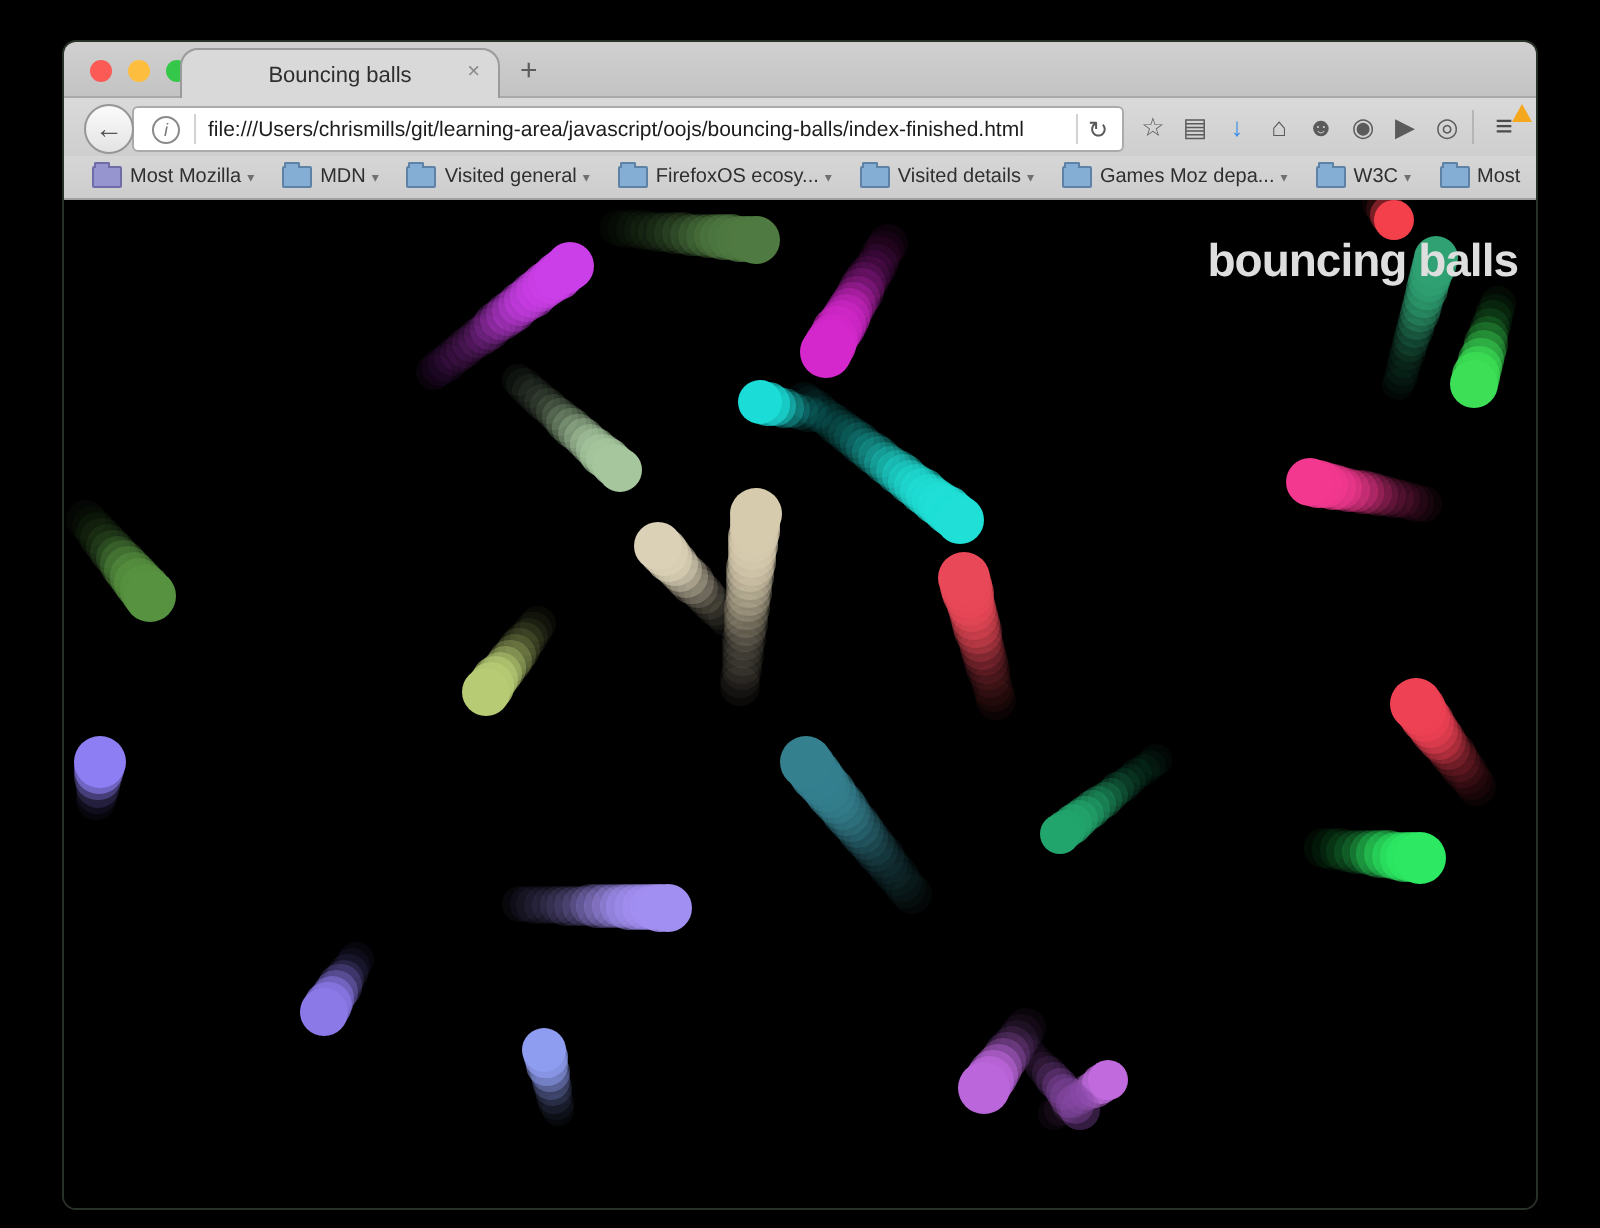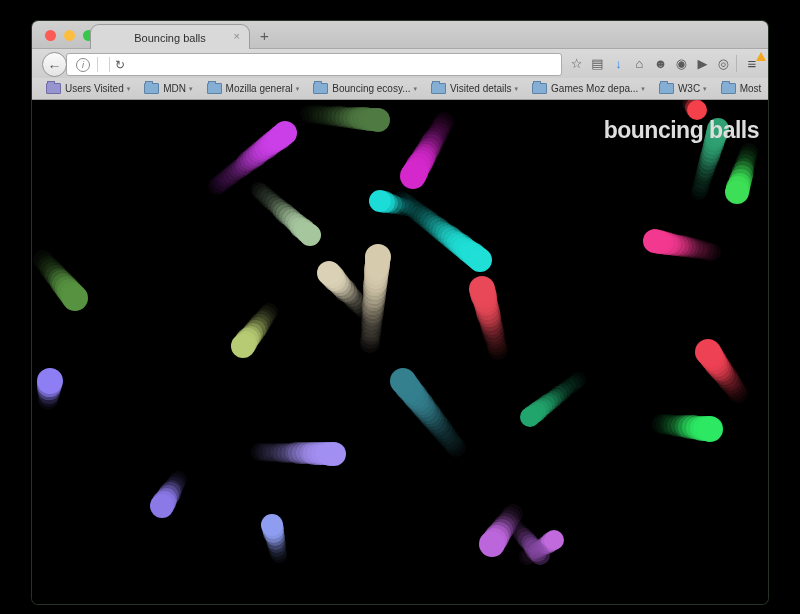--- a/index.html
+++ b/index.html
@@ -81,56 +81,57 @@
         <span class="tab-close">×</span>
       </div>
       <span class="newtab">+</span>
     </div>
 
     <div class="navbar">
       <div class="backbtn">←</div>
       <div class="urlbar">
         <span class="info-icon">i</span>
         <span class="url-sep"></span>
+        <span class="url-text">file:///Users/chrismills/git/learning-area/javascript/oojs/bouncing-balls/index-finished.html</span>
         <span class="reload-sep"></span>
         <span class="reload">↻</span>
       </div>
       <div class="toolicons" id="toolicons">
           <span class="tool" style="color: rgb(91, 91, 91);">☆</span>
           <span class="tool" style="color: rgb(91, 91, 91);">▤</span>
           <span class="tool" style="color: rgb(54, 140, 232);">↓</span>
           <span class="tool" style="color: rgb(91, 91, 91);">⌂</span>
           <span class="tool" style="color: rgb(91, 91, 91);">☻</span>
           <span class="tool" style="color: rgb(91, 91, 91);">◉</span>
           <span class="tool" style="color: rgb(91, 91, 91);">▶</span>
           <span class="tool" style="color: rgb(91, 91, 91);">◎</span>
           <span class="tool-sep"></span>
           <span class="hamburger">≡<span class="warn-badge"></span></span>
         </div>
     </div>
 
     <div class="bookmarksbar" id="bookmarksbar">
         <span class="bm">
           <span class="folder smart"></span>
-          <span class="bm-label">Users Visited</span>
+          <span class="bm-label">Most Mozilla</span>
           <span class="bm-chev">▾</span>
         </span>
         <span class="bm">
           <span class="folder"></span>
           <span class="bm-label">MDN</span>
           <span class="bm-chev">▾</span>
         </span>
         <span class="bm">
           <span class="folder"></span>
-          <span class="bm-label">Mozilla general</span>
-          <span class="bm-chev">▾</span>
-        </span>
-        <span class="bm">
-          <span class="folder"></span>
-          <span class="bm-label">Bouncing ecosy...</span>
+          <span class="bm-label">Visited general</span>
+          <span class="bm-chev">▾</span>
+        </span>
+        <span class="bm">
+          <span class="folder"></span>
+          <span class="bm-label">FirefoxOS ecosy...</span>
           <span class="bm-chev">▾</span>
         </span>
         <span class="bm">
           <span class="folder"></span>
           <span class="bm-label">Visited details</span>
           <span class="bm-chev">▾</span>
         </span>
         <span class="bm">
           <span class="folder"></span>
           <span class="bm-label">Games Moz depa...</span>

